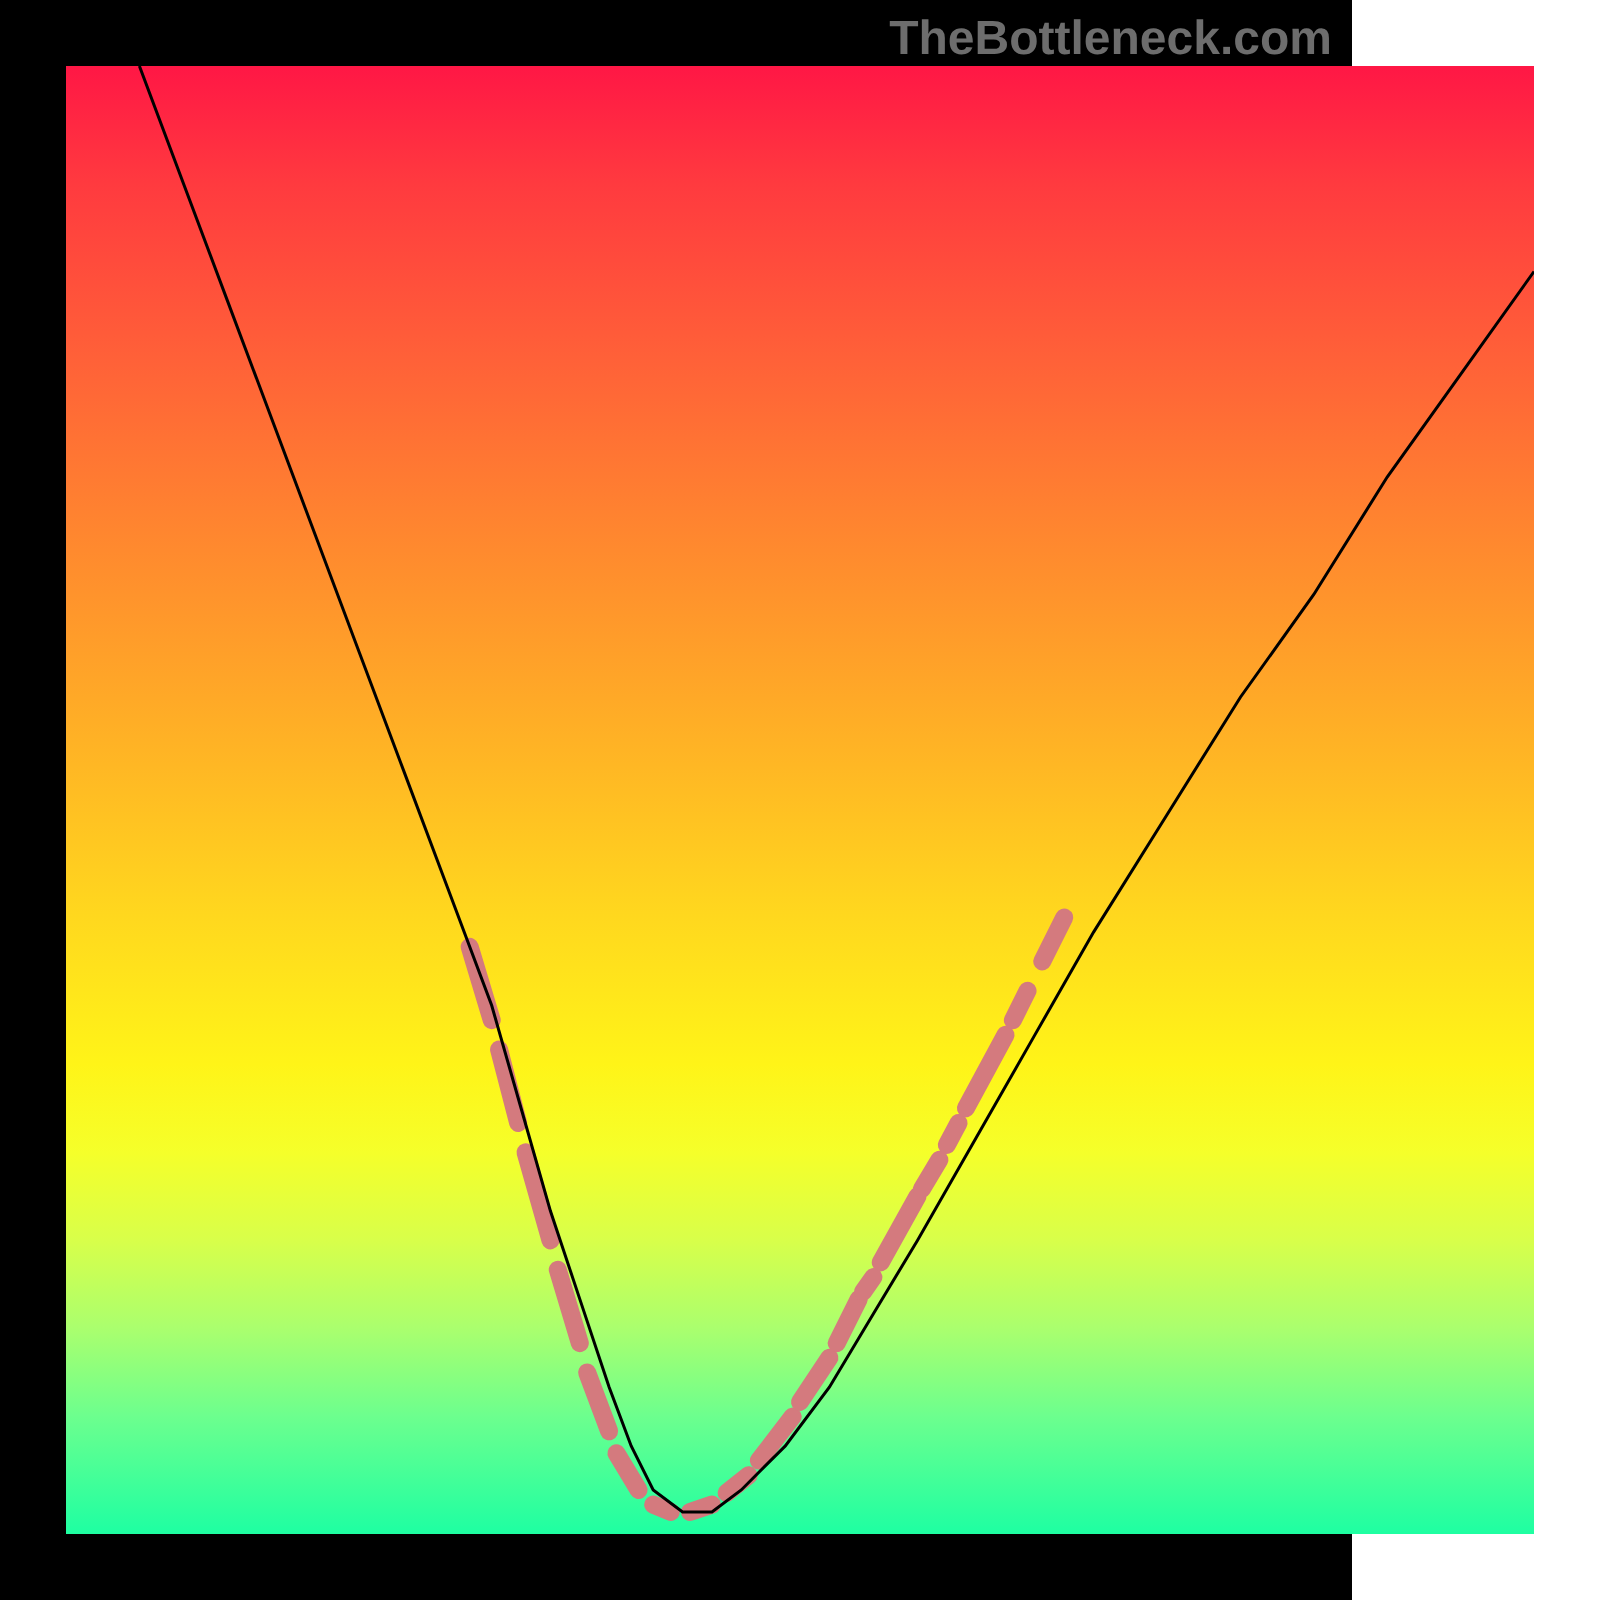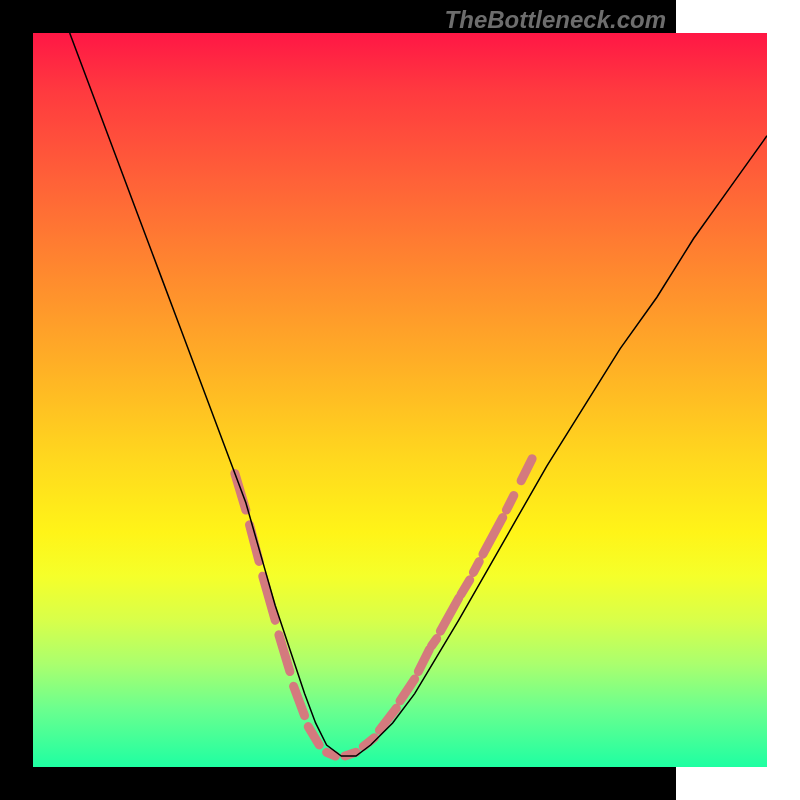--- a/index.html
+++ b/index.html
@@ -8,21 +8,20 @@
     width: 800px;
     height: 800px;
     overflow: hidden;
     font-family: Arial, Helvetica, sans-serif;
   }
   .frame {
     position: relative;
     width: 676px;
     height: 800px;
     background: #000;
-    font-style: italic;
   }
   .watermark {
     position: absolute;
     top: 6px;
     right: 10px;
     color: #6d6d6d;
     font-size: 24px;
     font-weight: 600;
     letter-spacing: 0px;
     z-index: 4;

